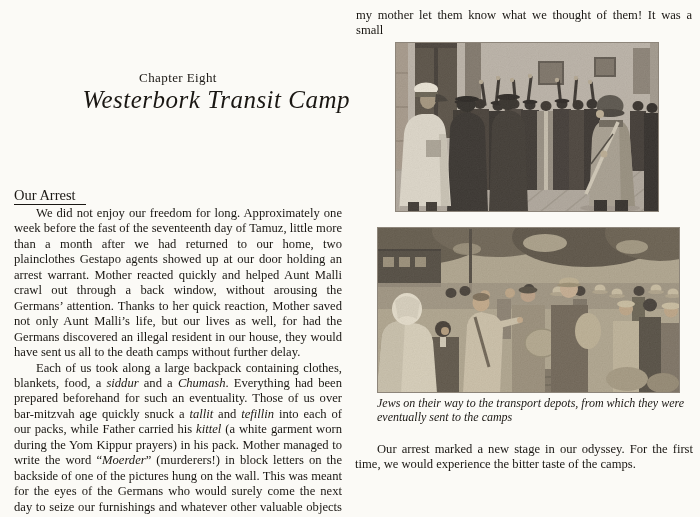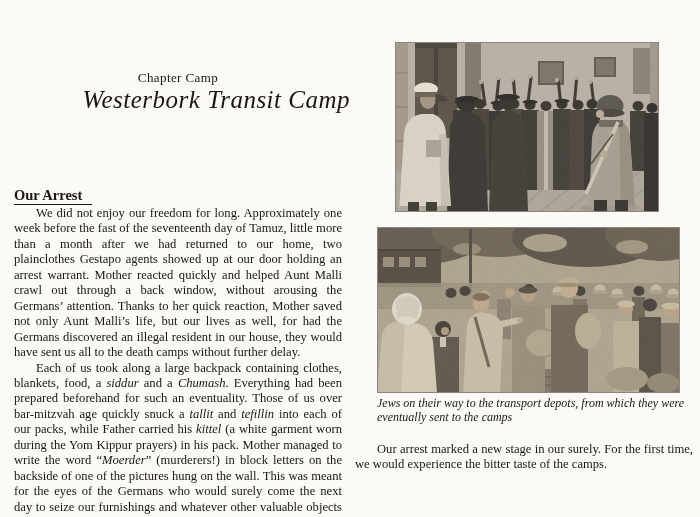--- a/index.html
+++ b/index.html
@@ -9,51 +9,52 @@
     font-family:"Liberation Serif", serif;
   }
   .page{position:absolute;top:0;height:517px;}
   .left-page{left:0;width:350px;}
   .right-page{left:350px;width:350px;}
   .abs{position:absolute;}
 
   .chapter-label{left:14px;top:70px;width:328px;text-align:center;font-size:13px;letter-spacing:.4px;}
   .chapter-title{left:0;top:86px;width:350px;text-align:right;font-size:25px;font-style:italic;letter-spacing:.5px;}
   .section-heading-wrap{left:14px;top:186px;}
-  .section-heading{font-weight:bold;font-size:14.5px;border-bottom:1.6px solid #1a1713;padding:0 10px 1px 0;}
+  .section-heading{font-weight:normal;font-size:14.5px;border-bottom:1.6px solid #1a1713;padding:0 10px 1px 0;}
 
   .body-text{font-size:12.6px;line-height:15.45px;text-align:justify;}
   .body-text p{margin:0;text-indent:22px;}
   .body-text p.noindent{text-indent:0;}
   .left-body{left:14px;top:206px;width:328px;}
 
   .top-line{left:6px;top:8px;width:336px;font-size:12.6px;}
   .photo{position:absolute;background:#b2a99d;}
   .photo-1{left:45px;top:42px;width:264px;height:170px;}
   .photo-2{left:27px;top:227px;width:303px;height:166px;}
   .photo svg{display:block;}
   .photo-caption{left:27px;top:397px;width:318px;font-style:italic;font-size:12px;line-height:13.8px;text-align:left;}
   .right-body{left:5px;top:442px;width:338px;}
 </style>
 </head>
 <body>
 
 <div class="page left-page">
-  <div class="abs chapter-label">Chapter Camp</div>
+  <div class="abs chapter-label">Chapter Eight</div>
   <div class="abs chapter-title">Westerbork Transit Camp</div>
   <div class="abs section-heading-wrap">
     <span class="section-heading">Our Arrest</span>
   </div>
   <div class="abs left-body body-text">
     <p>We did not enjoy our freedom for long. Approximately one week before the fast of the seventeenth day of Tamuz, little more than a month after we had returned to our home, two plainclothes Gestapo agents showed up at our door holding an arrest warrant. Mother reacted quickly and helped Aunt Malli crawl out through a back window, without arousing the Germans’ attention. Thanks to her quick reaction, Mother saved not only Aunt Malli’s life, but our lives as well, for had the Germans discovered an illegal resident in our house, they would have sent us all to the death camps without further delay.</p>
     <p><span>Each of us took along a large backpack containing clothes, blankets, food, a </span><i>siddur</i><span> and a </span><i>Chumash</i><span>. Everything had been prepared beforehand for such an eventuality. Those of us over bar-mitzvah age quickly snuck a </span><i>tallit</i><span> and </span><i>tefillin</i><span> into each of our packs, while Father carried his </span><i>kittel</i><span> (a white garment worn during the Yom Kippur prayers) in his pack. Mother managed to write the word “</span><i>Moerder</i><span>” (murderers!) in block letters on the backside of one of the pictures hung on the wall. This was meant for the eyes of the Germans who would surely come the next day to seize our furnishings and whatever other valuable objects they could find. At least</span></p>
   </div>
 </div>
 
 <div class="page right-page">
+  <div class="abs top-line body-text">my mother let them know what we thought of them! It was a small</div>
 
   <div class="abs photo photo-1">
     <svg width="264" height="170" viewBox="0 0 264 170" role="img" aria-label="Arrested men in dark coats and hats lined up against a building wall, guarded by a German officer in a light coat and a helmeted soldier with a rifle">
       <defs>
         <filter id="grainA">
             <feTurbulence type="fractalNoise" baseFrequency="0.9" numOctaves="2" stitchTiles="stitch"></feTurbulence>
             <feColorMatrix type="matrix" values="0.3 0.3 0.3 0 0.25  0.3 0.3 0.3 0 0.24  0.3 0.3 0.3 0 0.22  0 0 0 0 0.17"></feColorMatrix>
           </filter>
       </defs>
       <g>
@@ -247,15 +248,15 @@
         <ellipse cx="286" cy="156" rx="16" ry="10" fill="#857962"></ellipse>
       </g>
       <rect width="303" height="166" filter="url(#grainB)"></rect>
       <rect x="0.5" y="0.5" width="302" height="165" fill="none" stroke="#8d857a" stroke-width="1"></rect>
     </svg>
   </div>
 
   <div class="abs photo-caption">Jews on their way to the transport depots, from which they were eventually sent to the camps</div>
 
   <div class="abs right-body body-text">
-    <p>Our arrest marked a new stage in our surely. For the first time, we would experience the bitter taste of the camps.</p>
+    <p>Our arrest marked a new stage in our odyssey. For the first time, we would experience the bitter taste of the camps.</p>
   </div>
 </div>
 
 </body></html>

